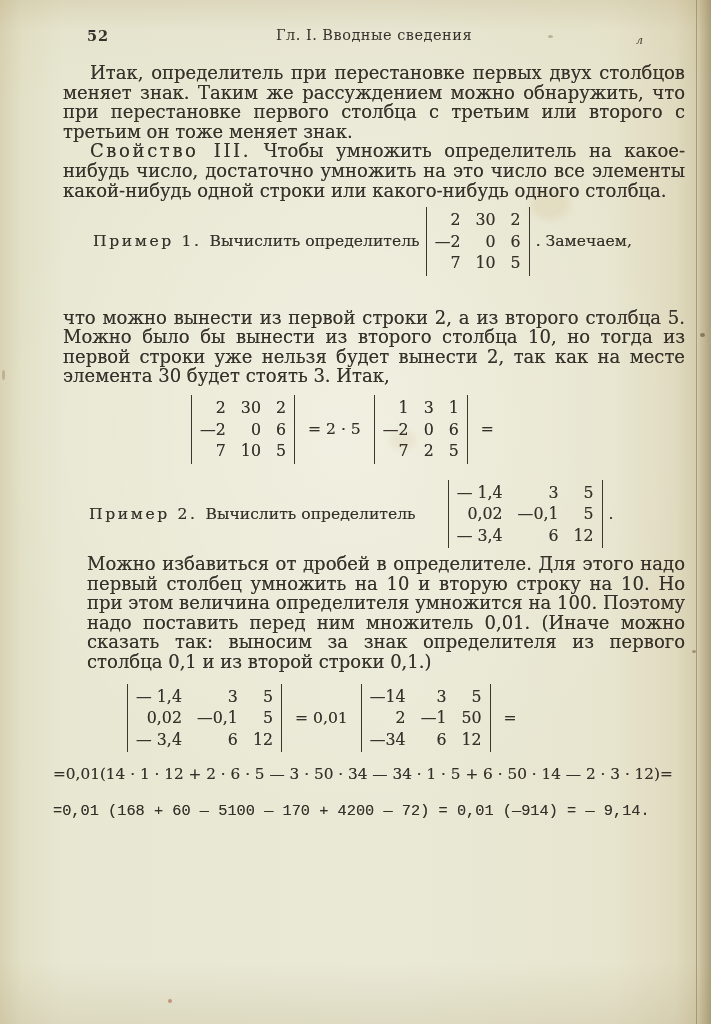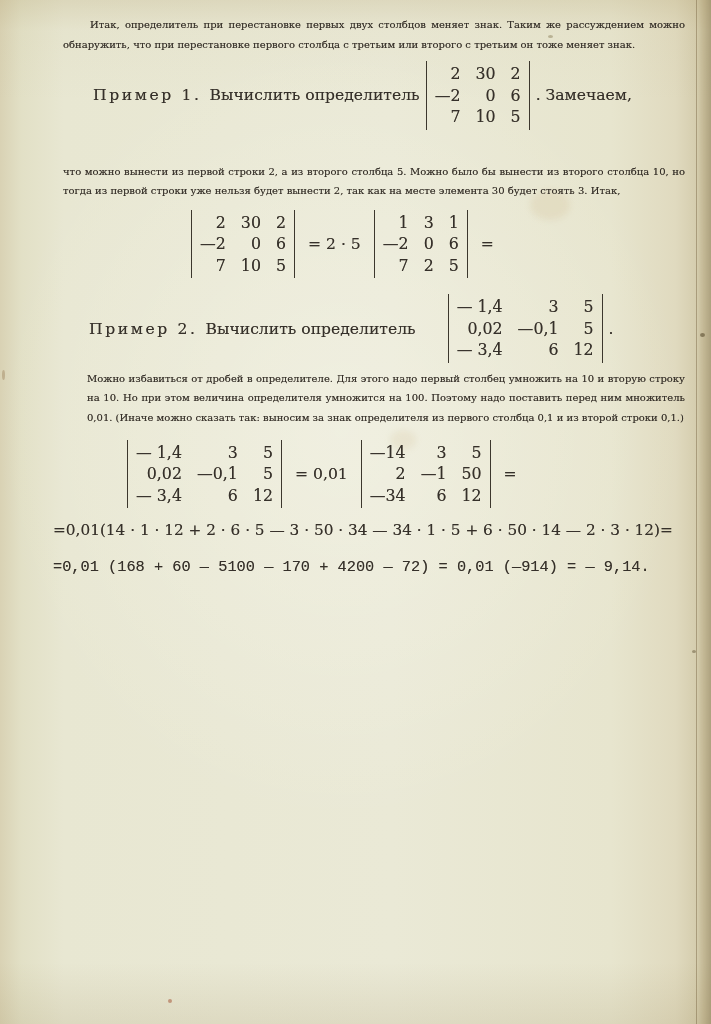--- a/index.html
+++ b/index.html
@@ -21,21 +21,21 @@
   .speck { position:absolute; border-radius:50%; pointer-events:none; }
   .stain { position:absolute; border-radius:50%; pointer-events:none; filter:blur(3px); }
 
   .inner { position:absolute; left:63px; top:0; width:622px; }
 
   .header { position:relative; height:48px; }
   .pgnum { position:absolute; left:24px; top:27px; font-size:14.5px; font-weight:bold; letter-spacing:1px; }
   .runtitle { position:absolute; left:0; right:0; top:27px; text-align:center; font-size:14.5px; letter-spacing:0.5px; }
   .margmark { position:absolute; right:42px; top:33px; font-size:11.5px; font-style:italic; color:#4a443a; }
 
-  .para { margin:0; font-size:10px; line-height:19.6px; text-align:justify; text-indent:27px;
+  .para { margin:0; font-size:18px; line-height:19.6px; text-align:justify; text-indent:27px;
           text-shadow:0 0 0.5px rgba(50,38,25,0.55); }
   .p-first { margin-top:15px; }
   .razr { letter-spacing:2.6px; }
 
   .ex-row, .eq-row { display:flex; align-items:center; font-size:15.6px;
           text-shadow:0 0 0.5px rgba(50,38,25,0.5); }
   .ex-row { margin:7px 0 7px 0; }
   .det { border-left:1.6px solid #3c372d; border-right:1.6px solid #3c372d; padding:2px 8px; margin:0 6px; }
   .matrix { display:grid; column-gap:15px; line-height:21.5px; font-size:15.8px; }
   .mcell { text-align:right; }
@@ -51,23 +51,29 @@
 <div class="stain" style="left:530px; top:190px; width:40px; height:30px; background:rgba(190,150,80,0.12);"></div>
 <div class="stain" style="left:390px; top:430px; width:26px; height:20px; background:rgba(190,150,80,0.10);"></div>
 <div class="speck" style="left:168px; top:999px; width:4px; height:4px; background:rgba(165,90,60,0.55);"></div>
 <div class="speck" style="left:700px; top:333px; width:5px; height:4px; background:rgba(90,76,48,0.6);"></div>
 <div class="speck" style="left:692px; top:650px; width:4px; height:3px; background:rgba(100,86,56,0.5);"></div>
 <div class="speck" style="left:548px; top:35px; width:5px; height:3px; background:rgba(120,104,66,0.4);"></div>
 <div class="speck" style="left:2px; top:370px; width:3px; height:10px; background:rgba(140,110,70,0.35);"></div>
 
 <div class="inner">
 
+  <div class="header">
+    <span class="pgnum">52</span>
+    <span class="runtitle">Гл. I. Вводные сведения</span>
+    <span class="margmark">л</span>
+  </div>
 
   <p class="para p-first">Итак, определитель при перестановке первых двух столбцов меняет знак. Таким же рассуждением можно обнаружить, что при перестановке первого столбца с третьим или второго с третьим он тоже меняет знак.</p>
 
+  <p class="para"><span class="razr">Свойство III.</span><span> Чтобы умножить определитель на какое-нибудь число, достаточно умножить на это число все элементы какой-нибудь одной строки или какого-нибудь одного столбца.</span></p>
 
 
 
   <div class="ex-row" style="margin-left:30px;">
     <span class="razr">Пример 1.</span>
     <span style="margin-left:8px;">Вычислить определитель</span>
     <span class="det">
         <span class="matrix" style="grid-template-columns: repeat(3, auto);">
           <span class="mcell">2</span>
           <span class="mcell">30</span>

